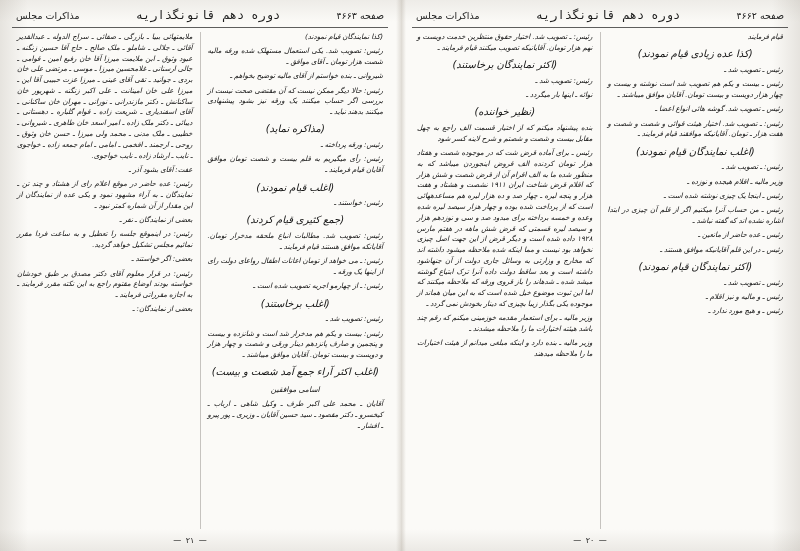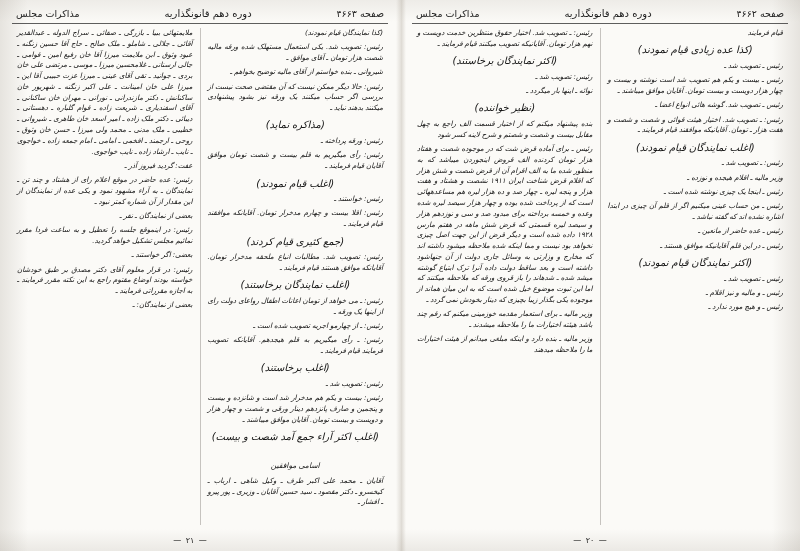--- a/index.html
+++ b/index.html
@@ -58,21 +58,21 @@
     display: flex;
     align-items: baseline;
     justify-content: space-between;
     font-size: 9.5px;
     letter-spacing: 0.2px;
     color: #1c1c1c;
     padding: 0 6px 2px 6px;
     margin-bottom: 2px;
   }
   .runhead .rh-item { white-space: nowrap; }
-  .runhead .rh-mid  { font-size: 10px; }
+  .runhead .rh-mid  { font-size: 12px; font-family: Liberation Mono, monospace; }
   .rule {
     height: 1px;
     background: #2a2a2a;
     margin: 0 2px 4px 2px;
     opacity: .75;
   }
 
   
   .cols {
     display: flex;
@@ -101,21 +101,21 @@
   .para.center {
     text-align: right;
   }
   .para.bracket {
     text-align: center;
     font-size: 10px;
   }
   .para.head {
     text-align: center;
     font-size: 7.6px;
-    margin-top: 16px;
+    margin-top: 4px;
     margin-bottom: 4px;
   }
   
   .folio {
     position: absolute;
     bottom: 6px;
     width: 100%;
     text-align: center;
     font-size: 8px;
     color: #1c1c1c;
@@ -141,21 +141,21 @@
         <p class="para center">قیام فرمایند</p>
         <p class="para bracket">(کذا عده زیادی قیام نمودند)</p>
         <p class="para">رئیس ـ تصویب شد ـ</p>
         <p class="para">رئیس ـ بیست و یکم هم تصویب شد است نوشته و بیست و چهار هزار دویست و بیست تومان. آقایان موافق میباشند ـ</p>
         <p class="para">رئیس ـ تصویب شد. گوشه هائی انواع اعضا ـ</p>
         <p class="para">رئیس: ـ تصویب شد. اختیار هیئت قوائی و شصت و شصت و هفت هزار ـ تومان. آقایانیکه موافقند قیام فرمایند ـ</p>
         <p class="para bracket">(اغلب نمایندگان قیام نمودند)</p>
         <p class="para">رئیس: ـ تصویب شد ـ</p>
         <p class="para">وزیر مالیه ـ اقلام هیجده و نوزده ـ</p>
         <p class="para">رئیس ـ اینجا یک چیزی نوشته شده است ـ</p>
-        <p class="para">رئیس ـ من حساب عینی میکنیم اگر از قلم آن چیزی در ابتدا اشاره نشده اند که گفته نباشد ـ</p>
+        <p class="para">رئیس ـ من حساب آنرا میکنیم اگر از قلم آن چیزی در ابتدا اشاره نشده اند که گفته نباشد ـ</p>
         <p class="para">رئیس ـ عده حاضر از مانعین ـ</p>
         <p class="para">رئیس ـ در این قلم آقایانیکه موافق هستند ـ</p>
         <p class="para bracket">(اکثر نمایندگان قیام نمودند)</p>
         <p class="para">رئیس ـ تصویب شد ـ</p>
         <p class="para">رئیس ـ و مالیه و نیز اقلام ـ</p>
         <p class="para">رئیس ـ و هیچ مورد ندارد ـ</p>
       </div>
       <div class="col">
         <p class="para">رئیس: ـ تصویب شد. اختیار حقوق منتظرین خدمت دویست و نهم هزار تومان. آقایانیکه تصویب میکنند قیام فرمایند ـ</p>
         <p class="para bracket">(اکثر نمایندگان برخاستند)</p>
@@ -184,37 +184,34 @@
       <div class="col">
         <p class="para center">(کذا نمایندگان قیام نمودند)</p>
         <p class="para">رئیس: تصویب شد. یکی استعمال مستهلک شده ورقه مالیه شصت هزار تومان ـ آقای موافق ـ</p>
         <p class="para">شیروانی ـ بنده خواستم از آقای مالیه توضیح بخواهم ـ</p>
         <p class="para">رئیس: حالا دیگر ممکن نیست که آن مقتضی صحت نیست از بررسی اگر حساب میکنند یک ورقه نیز بشود پیشنهادی میکنند بدهند نباید ـ</p>
         <p class="para bracket">(مذاکره نماید)</p>
         <p class="para">رئیس: ورقه پرداخته ـ</p>
         <p class="para">رئیس: رأی میگیریم به قلم بیست و شصت تومان موافق آقایان قیام فرمایند ـ</p>
         <p class="para bracket">(اغلب قیام نمودند)</p>
         <p class="para">رئیس: خواستند ـ</p>
-        <p class="para">رئیس: اقلا بیست و چهارم مدخرار تومان. آقایانکه موافقند قیام فرمایند ـ</p>
         <p class="para bracket">(جمع کثیری قیام کردند)</p>
         <p class="para">رئیس: تصویب شد. مطالبات انباع ملحقه مدخرار تومان. آقایانکه موافق هستند قیام فرمایند ـ</p>
-        <p class="para bracket">(اغلب نمایندگان برخاستند)</p>
         <p class="para">رئیس: ـ می خواهد از تومان اعانات اطفال رواعای دولت رای از اینها یک ورقه ـ</p>
         <p class="para">رئیس: ـ از چهارمو اجریه تصویب شده است ـ</p>
-        <p class="para">رئیس: ـ رأی میگیریم به قلم هیجدهم. آقایانکه تصویب فرمایند قیام فرمایند ـ</p>
         <p class="para bracket">(اغلب برخاستند)</p>
         <p class="para">رئیس: تصویب شد ـ</p>
         <p class="para">رئیس: بیست و یکم هم مدخرار شد است و شانزده و بیست و پنجمین و صارف پانزدهم دینار ورقی و شصت و چهار هزار و دویست و بیست تومان. آقایان موافق میباشند ـ</p>
         <p class="para bracket">(اغلب اکثر آراء جمع آمد شصت و بیست)</p>
         <p class="para head">اسامی موافقین</p>
         <p class="para">آقایان ـ محمد علی اکبر طرف ـ وکیل شاهی ـ ارباب ـ کیخسرو ـ دکتر مقصود ـ سید حسین آقایان ـ وزیری ـ پور پیرو ـ افشار ـ</p>
       </div>
       <div class="col">
         <p class="para">ملایمتهائی ببیا ـ بازرگی ـ صفائی ـ سراج الدوله ـ عبدالقدیر آقائی ـ جلالی ـ شاملو ـ ملک صالح ـ حاج آقا حسین زنگنه ـ عبود وثوق ـ ابن ملایمت میرزا آقا خان رفیع امین ـ قوامی ـ جالی ارسنانی ـ غلامحسین میرزا ـ موسی ـ مرتضی علی خان بردی ـ جوانید ـ تقی آقای عینی ـ میرزا عزت حبیبی آقا این ـ میرزا علی خان امینانت ـ علی اکبر زنگنه ـ شهریور خان ساکنانش ـ دکتر مازندرانی ـ نورانی ـ مهران خان ساکنانی ـ آقای اسفندیاری ـ شریعت زاده ـ قوام گلباره ـ دهستانی ـ دیبائی ـ دکتر ملک زاده ـ امیر اسعد خان طاهری ـ شیروانی ـ خطیبی ـ ملک مدنی ـ محمد ولی میرزا ـ حسن خان وثوق ـ روحی ـ ارجمند ـ افخمی ـ امامی ـ امام جمعه زاده ـ خواجوی ـ نایب ـ ارشاد زاده ـ نایب خواجوی.</p>
-        <p class="para">عفت: گردید فیروز آذر ـ</p>
+        <p class="para">عفت: آقای بشود آذر ـ</p>
         <p class="para">رئیس: عده حاضر در موقع اعلام رای از هشتاد و چند تن ـ نمایندگان ـ به آراء مشهود نمود و یکی عده از نمایندگان از این مقدار از آن شماره کمتر نبود ـ</p>
         <p class="para">بعضی از نمایندگان ـ نفر ـ</p>
         <p class="para">رئیس: در اینموقع جلسه را تعطیل و به ساعت فردا مقرر نمائیم مجلس تشکیل خواهد گردید.</p>
         <p class="para">بعضی: اگر خواستند ـ</p>
         <p class="para">رئیس: در قرار معلوم آقای دکتر مصدق بر طبق خودشان خواسته بودند اوضاع مقتوم راجع به این نکته مقرر فرمایند ـ به اجازه مقرراتی فرمایند ـ</p>
         <p class="para">بعضی از نمایندگان: ـ</p>
       </div>
     </div>
     <div class="folio">
       <span>— </span><span class="num">۲۱</span><span> —</span>

